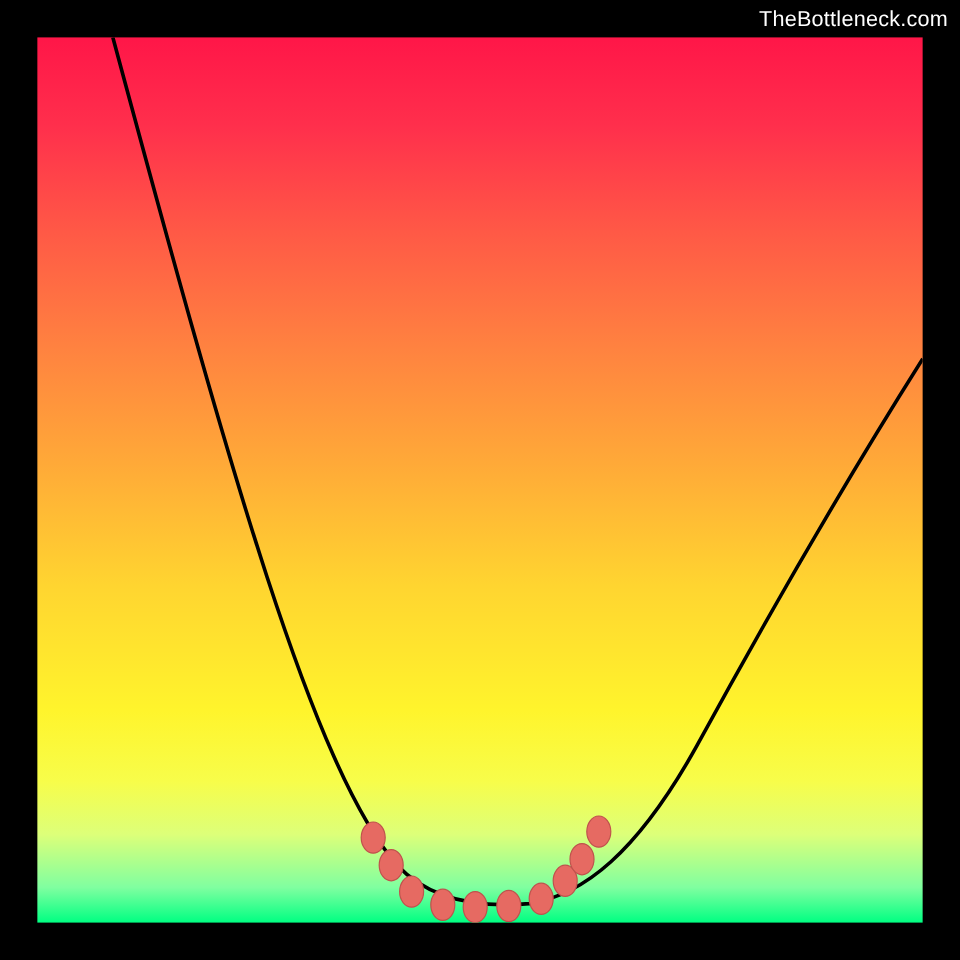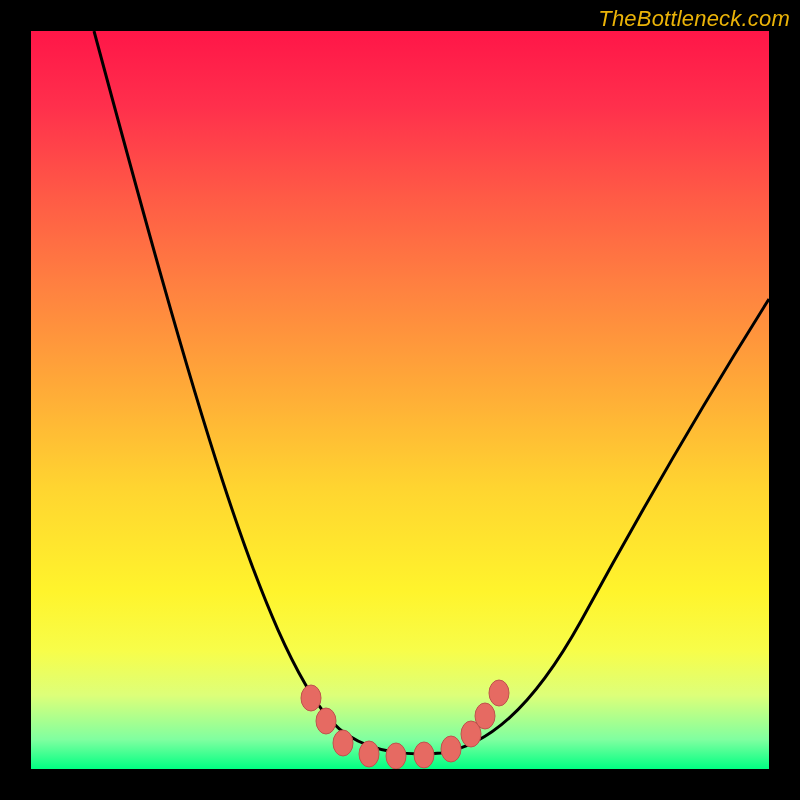--- a/index.html
+++ b/index.html
@@ -44,26 +44,25 @@
     position: absolute;
     left: 0;
     top: 0;
     width: 738px;
     height: 738px;
   }
   .watermark {
     position: absolute;
     top: 6px;
     right: 10px;
-    color: #eab308;
-    font-size: 22px;
+    color: #ffffff;
+    font-size: 18px;
     font-weight: 500;
     letter-spacing: 0.2px;
     user-select: none;
-    font-style: italic;
   }
 </style>
 </head>
 <body>
 
 <div class="frame">
   <div class="gradient"></div>
   <svg class="curve-svg" viewBox="0 0 738 738">
     <path id="curve-path" fill="none" stroke="#000" stroke-width="3" d="M 63 0 C 160 360, 230 610, 300 690 C 330 722, 375 725, 410 722 C 455 715, 500 680, 550 590 C 610 480, 680 360, 738 268"></path>
     <g id="markers-group">

